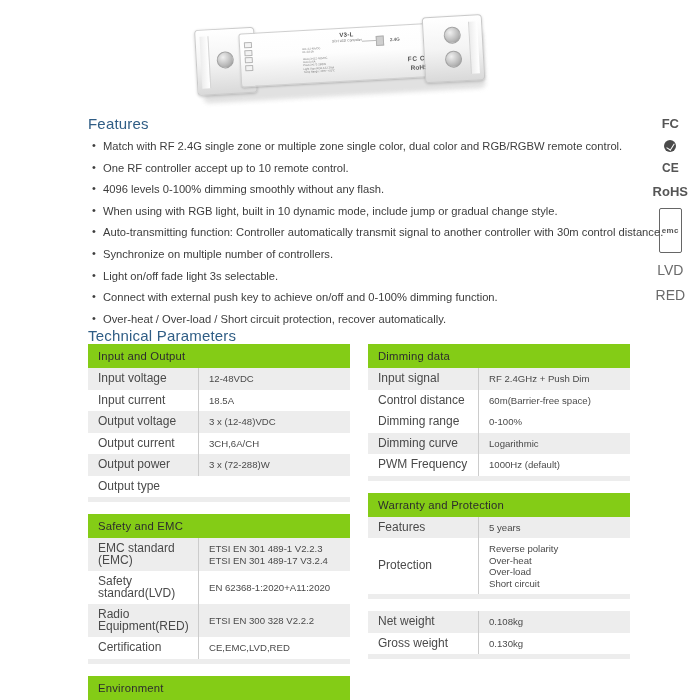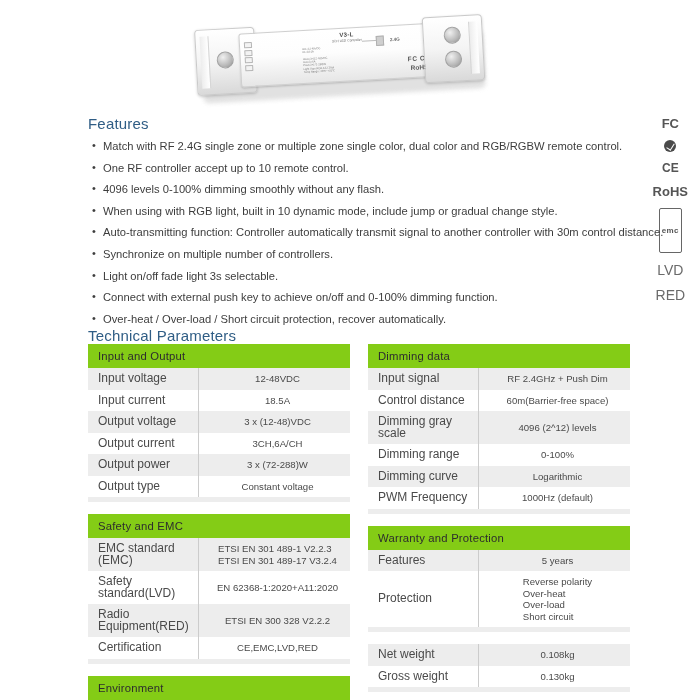--- a/index.html
+++ b/index.html
@@ -147,21 +147,21 @@
     width:110px; box-sizing:border-box;
     padding:5px 4px 5px 10px;
     font-size:12px; color:#4a4a4a; line-height:11.5px;
     display:flex; align-items:center;
   }
   .cell-v{
     flex:1; box-sizing:border-box;
     padding:5px 4px 5px 10px;
     font-size:9.6px; color:#4a4a4a; line-height:11.5px;
     border-left:1px solid #cccccc;
-    display:flex; align-items:center;justify-content:center;
+    display:flex; align-items:center;
   }
   .cell-v .ml{white-space:pre-line;}
   .tbl-foot{height:5px;background:#ededed;}
 </style>
 </head>
 <body>
 
 <div id="product-figure">
   <div class="device-wrap">
     <div class="dev-shadow"></div>
@@ -267,23 +267,20 @@
           </div>
         </div>
         <div class="row shade">
           <div class="cell-k">Output power</div>
           <div class="cell-v">
             <span class="ml">3 x (72-288)W</span>
           </div>
         </div>
         <div class="row plain">
           <div class="cell-k">Output type</div>
-          <div class="cell-v">
-            <span class="ml">Constant voltage</span>
-          </div>
         </div>
         <div class="tbl-foot"></div>
       </div>
       <div class="spec-table">
         <div class="tbl-head">Safety and EMC</div>
         <div class="row shade">
           <div class="cell-k">EMC standard (EMC)</div>
           <div class="cell-v">
             <span class="ml">ETSI EN 301 489-1 V2.2.3
 ETSI EN 301 489-17 V3.2.4</span>
@@ -325,26 +322,20 @@
         <div class="row shade">
           <div class="cell-k">Input signal</div>
           <div class="cell-v">
             <span class="ml">RF 2.4GHz + Push Dim</span>
           </div>
         </div>
         <div class="row plain">
           <div class="cell-k">Control distance</div>
           <div class="cell-v">
             <span class="ml">60m(Barrier-free space)</span>
-          </div>
-        </div>
-        <div class="row shade">
-          <div class="cell-k">Dimming gray scale</div>
-          <div class="cell-v">
-            <span class="ml">4096 (2^12) levels</span>
           </div>
         </div>
         <div class="row plain">
           <div class="cell-k">Dimming range</div>
           <div class="cell-v">
             <span class="ml">0-100%</span>
           </div>
         </div>
         <div class="row shade">
           <div class="cell-k">Dimming curve</div>

